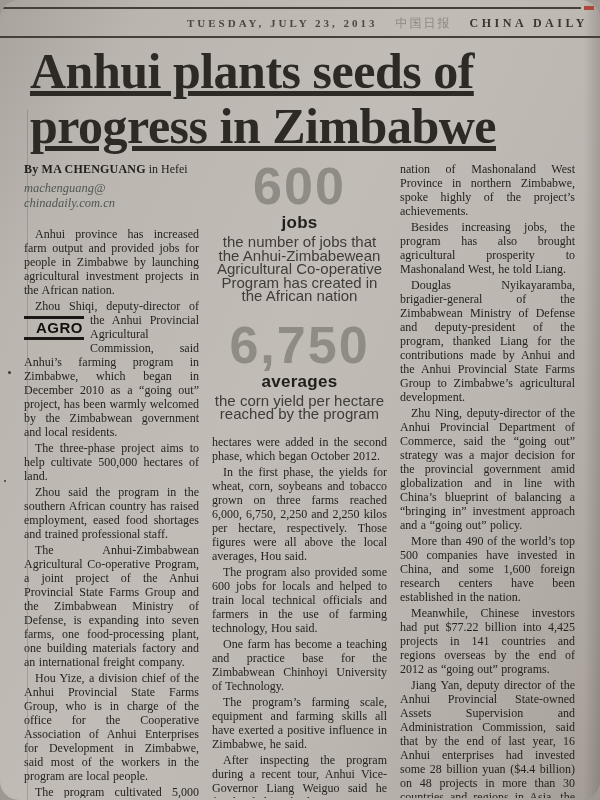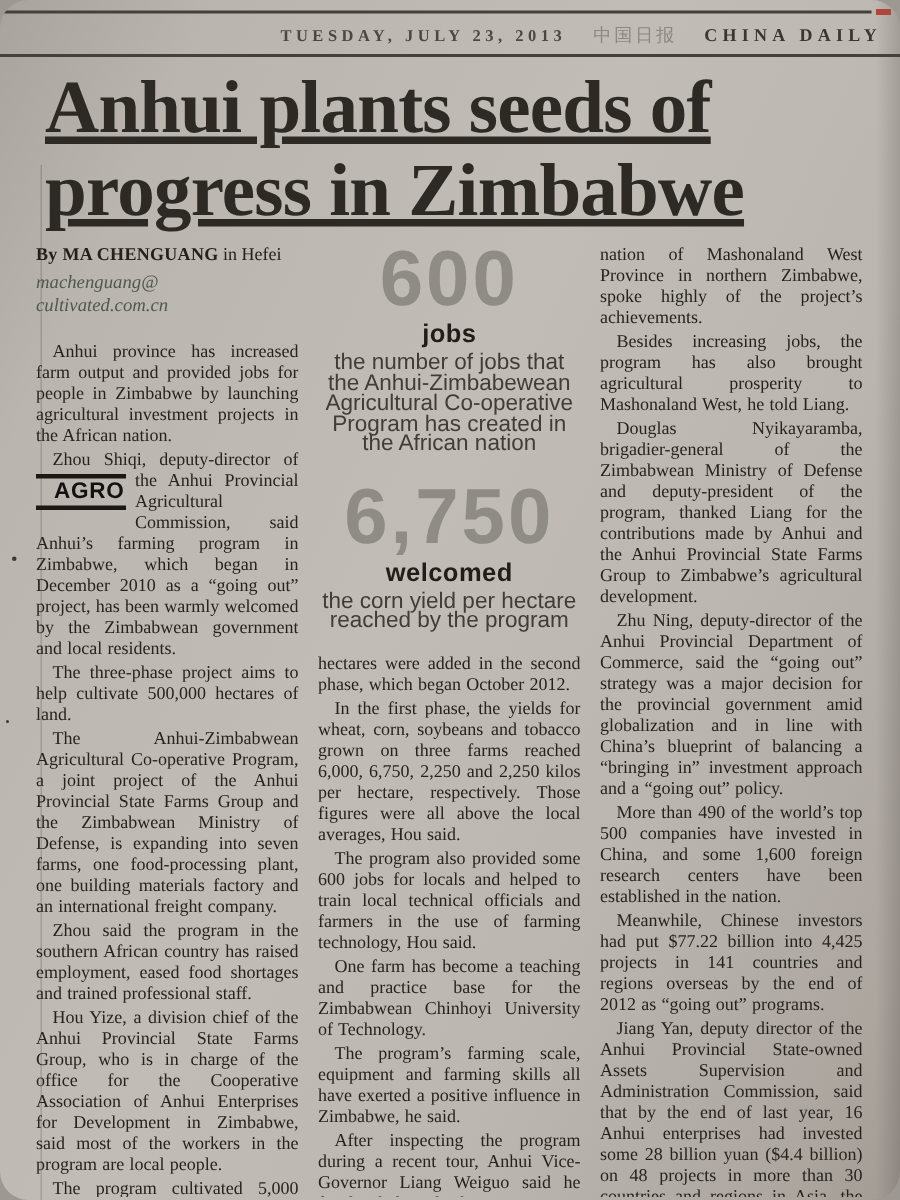--- a/index.html
+++ b/index.html
@@ -80,44 +80,44 @@
 
   <div class="cols">
 
     <div class="col">
       <div class="byline">
         <span class="by">By MA CHENGUANG</span>
         <span>in Hefei</span>
       </div>
       <div class="email">
         <div>machenguang@</div>
-        <div>cultivated.com.cn</div>
+        <div>chinadaily.com.cn</div>
       </div>
       <p class="bp">Anhui province has increased farm output and provided jobs for people in Zimbabwe by launching agricultural investment projects in the African nation.</p>
       <p class="bp">
         <span>Zhou Shiqi, deputy-director of the Anhui</span>
         <span class="agro">AGRO</span>
         <span>Provincial Agricultural Commission, said Anhui’s farming program in Zimbabwe, which began in December 2010 as a “going out” project, has been warmly welcomed by the Zimbabwean government and local residents.</span>
       </p>
       <p class="bp">The three-phase project aims to help cultivate 500,000 hectares of land.</p>
+      <p class="bp">Zhou said the program in the southern African country has raised employment, eased food shortages and trained professional staff.</p>
       <p class="bp">The Anhui-Zimbabwean Agricultural Co-operative Program, a joint project of the Anhui Provincial State Farms Group and the Zimbabwean Ministry of Defense, is expanding into seven farms, one food-processing plant, one building materials factory and an international freight company.</p>
-      <p class="bp">Zhou said the program in the southern African country has raised employment, eased food shortages and trained professional staff.</p>
       <p class="bp">Hou Yize, a division chief of the Anhui Provincial State Farms Group, who is in charge of the office for the Cooperative Association of Anhui Enterprises for Development in Zimbabwe, said most of the workers in the program are local people.</p>
       <p class="bp">The program cultivated 5,000 hectares of land between December 2010 and September 2012 in its first phase. Another 50,000</p>
     </div>
 
     <div class="col">
       <div class="stat">
         <div class="stat-value">600</div>
         <div class="stat-unit">jobs</div>
         <div class="stat-caption">the number of jobs that the Anhui-Zimbabewean Agricultural Co-operative Program has created in the African nation</div>
       </div>
       <div class="stat">
         <div class="stat-value">6,750</div>
-        <div class="stat-unit">welcomed</div>
+        <div class="stat-unit">averages</div>
         <div class="stat-caption">the corn yield per hectare reached by the program</div>
       </div>
       <div class="col2-body">
         <p class="bp noindent">hectares were added in the second phase, which began October 2012.</p>
         <p class="bp">In the first phase, the yields for wheat, corn, soybeans and tobacco grown on three farms reached 6,000, 6,750, 2,250 and 2,250 kilos per hectare, respectively. Those figures were all above the local averages, Hou said.</p>
         <p class="bp">The program also provided some 600 jobs for locals and helped to train local technical officials and farmers in the use of farming technology, Hou said.</p>
         <p class="bp">One farm has become a teaching and practice base for the Zimbabwean Chinhoyi University of Technology.</p>
         <p class="bp">The program’s farming scale, equipment and farming skills all have exerted a positive influence in Zimbabwe, he said.</p>
         <p class="bp">After inspecting the program during a recent tour, Anhui Vice-Governor Liang Weiguo said he firmly believed the project, an example of “going out”, will have a “bright future”.</p>
 

